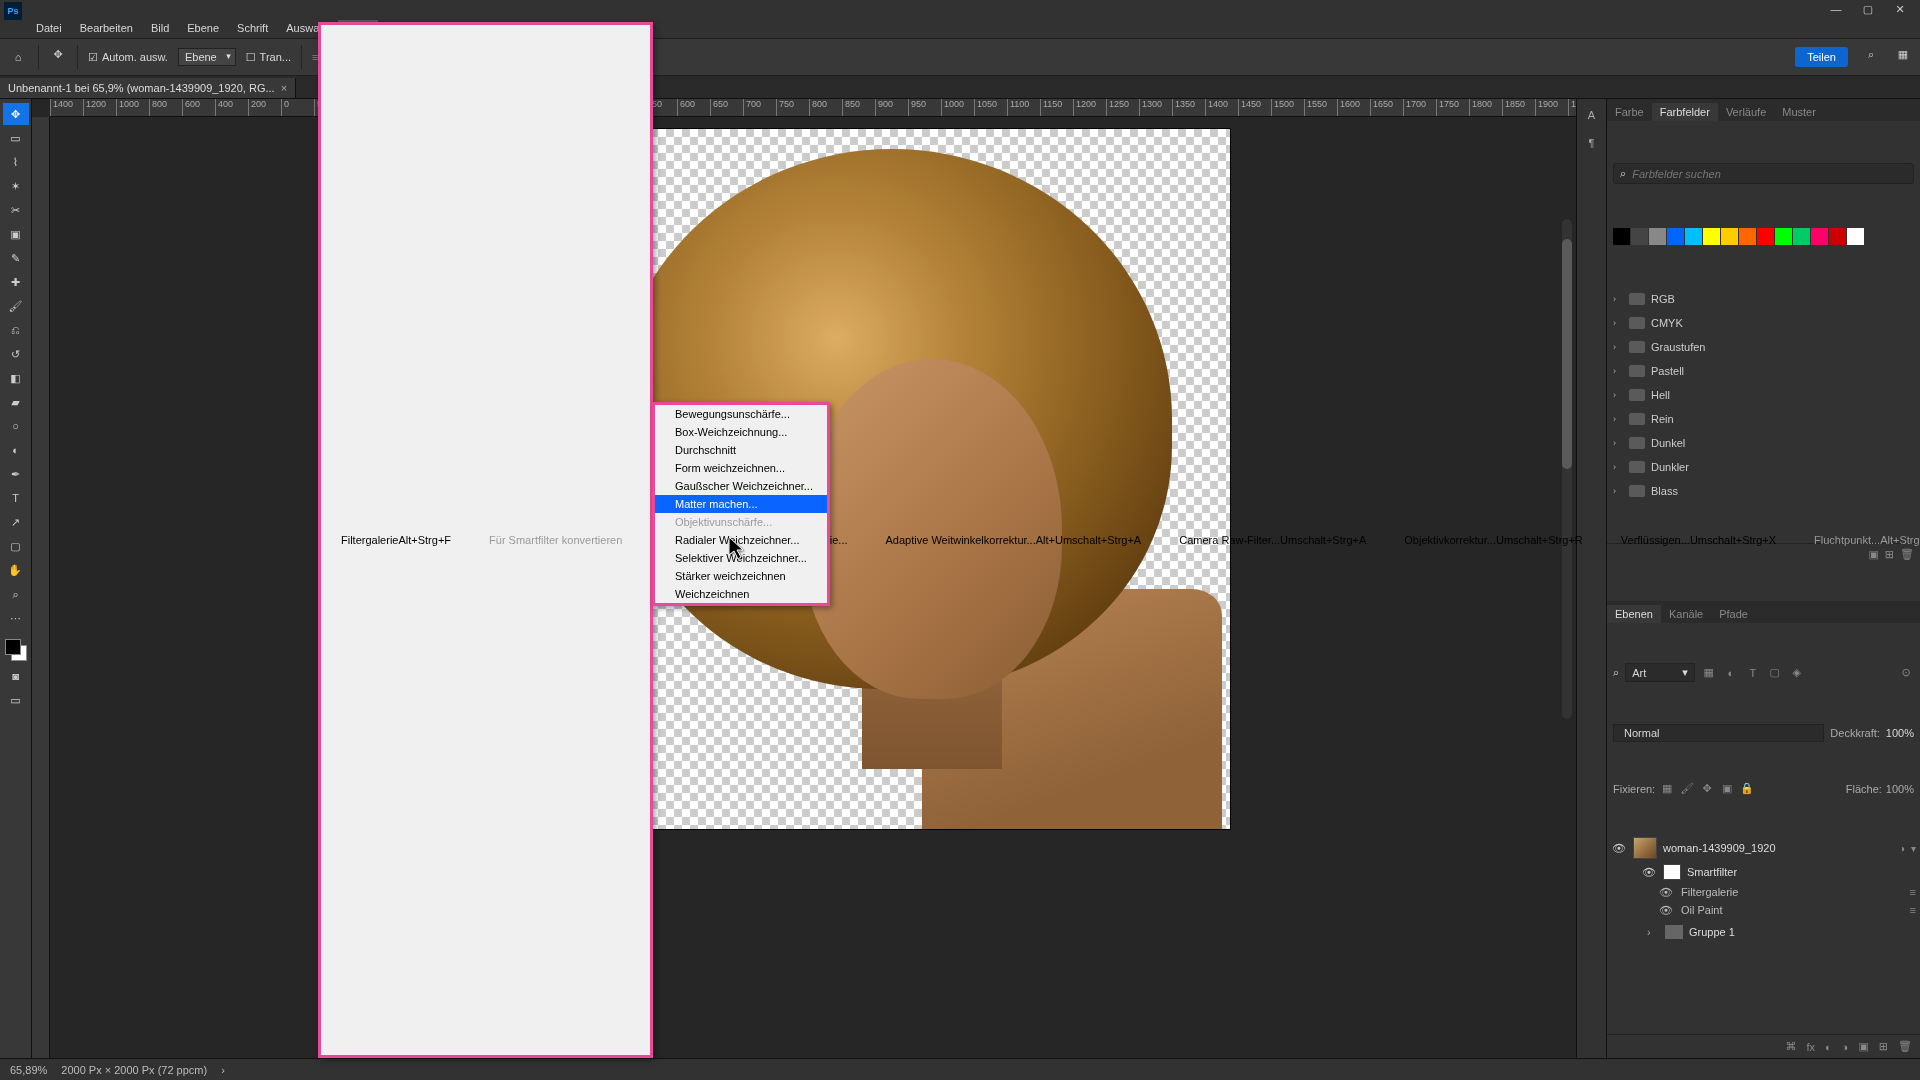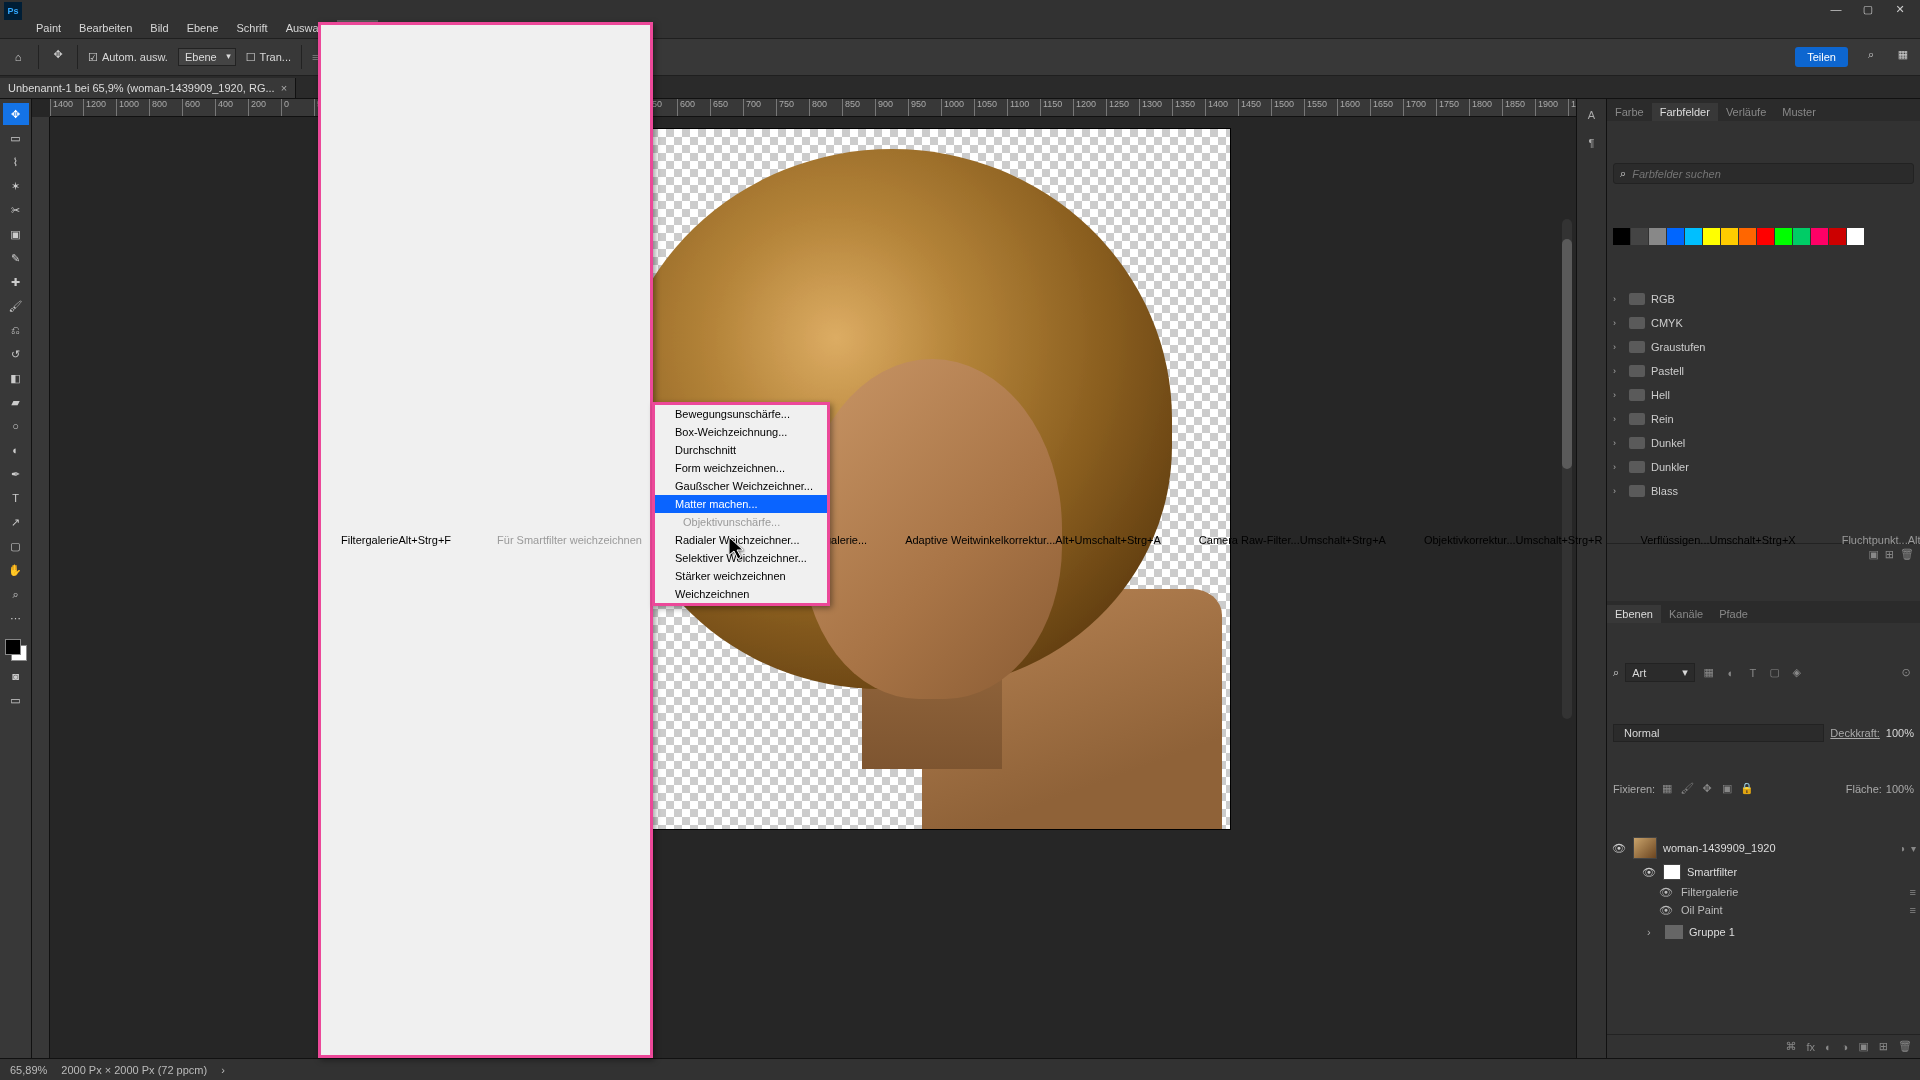--- a/index.html
+++ b/index.html
@@ -84,21 +84,21 @@
 .folder-row .chev{color:#aaa;font-size:9px;width:10px;}
 .folder-row .ficon{width:16px;height:12px;background:#5a5a5a;border-radius:2px;}
 .panel-footer{height:22px;border-top:1px solid #222;display:flex;justify-content:flex-end;gap:6px;align-items:center;padding:0 6px;}
 .panel-footer .ic{color:#888;}
 
 .layers-header{display:flex;gap:6px;padding:4px 6px;align-items:center;}
 .layers-header .kind{background:#2b2b2b;border:1px solid #222;padding:2px 6px;display:flex;align-items:center;gap:6px;}
 .layers-header .filter-ic{color:#888;width:16px;text-align:center;}
 .blend-row{display:flex;gap:6px;padding:2px 6px;align-items:center;}
 .blend-row .sel{background:#2b2b2b;border:1px solid #222;padding:2px 10px;flex:1;}
-.blend-row label{color:#aaa;text-decoration:underline;}
+.blend-row label{color:#aaa;}
 .lock-row{display:flex;gap:4px;padding:2px 6px;align-items:center;color:#aaa;}
 .lock-row .ic{width:16px;text-align:center;color:#888;}
 .layer-tree{padding:2px 0;}
 .layer-row{display:flex;align-items:center;height:26px;gap:6px;padding:0 4px;}
 .layer-row .eye{width:16px;text-align:center;color:#ccc;}
 .layer-row .thumb{width:24px;height:22px;background:#777;border:1px solid #444;}
 .layer-row .name{flex:1;color:#ddd;}
 .layer-row.sub{padding-left:34px;height:22px;}
 .layer-row.sub .thumb{width:18px;height:16px;background:#fff;}
 .layer-row .fxic{color:#888;font-size:10px;}
@@ -106,41 +106,41 @@
 .layer-row .toggle{color:#888;margin-left:auto;}
 .layer-row.grp .thumb{background:#666;border:none;width:18px;height:14px;}
 .layers-panel-footer{height:24px;border-top:1px solid #222;display:flex;justify-content:flex-end;gap:10px;align-items:center;padding:0 8px;color:#888;}
 
 
 .statusbar { position:absolute;left:0;right:0;bottom:0;height:22px;background:#323232;border-top:1px solid #111;display:flex;align-items:center;gap:14px;padding:0 10px;color:#bbb;}
 
 
 .dropdown { position:absolute; background:#f0f0f0; color:#000; border:3px solid #ec4899; box-shadow:2px 2px 6px rgba(0,0,0,.4); z-index:1000;}
 .dropdown .ditem{display:flex;justify-content:space-between;align-items:center;padding:3px 18px 3px 20px;white-space:nowrap;position:relative;}
-.dropdown .ditem.disabled{color:#9a9a9a;margin-left:8px;}
+.dropdown .ditem.disabled{color:#9a9a9a;}
 .dropdown .ditem.highlight{background:#0a64ff;color:#fff;}
 .dropdown .dsep{height:1px;background:#c8c8c8;margin:3px 2px;}
 .dropdown.main{left:318px;top:22px;width:335px;}
 .dropdown.sub{left:652px;top:402px;width:178px;}
 
 .cursor{position:absolute;left:729px;top:537px;z-index:2000;pointer-events:none;}
 .cursor svg{filter:drop-shadow(1px 1px 1px rgba(0,0,0,.6));}
 </style>
 </head>
 <body>
 
 <div class="ps-icon">Ps</div>
 <div class="titlebar">
   <div class="win-btn">—</div>
   <div class="win-btn">▢</div>
   <div class="win-btn close">✕</div>
 </div>
 
 <div class="menubar" id="menubar">
-    <div class="menu-item">Paint</div>
+    <div class="menu-item">Datei</div>
     <div class="menu-item">Bearbeiten</div>
     <div class="menu-item">Bild</div>
     <div class="menu-item">Ebene</div>
     <div class="menu-item">Schrift</div>
     <div class="menu-item">Auswahl</div>
     <div class="menu-item active">Filter</div>
     <div class="menu-item">3D</div>
     <div class="menu-item">Ansicht</div>
     <div class="menu-item">Plug-ins</div>
     <div class="menu-item">Fenster</div>
@@ -449,21 +449,21 @@
   <span>2000 Px × 2000 Px (72 ppcm)</span>
   <span>›</span>
 </div>
 
 <div class="dropdown main" id="filterMenu">
     <div class="ditem">
       <span>Filtergalerie</span>
       <span>Alt+Strg+F</span>
     </div>
     <div class="ditem disabled">
-      <span>Für Smartfilter weichzeichnen</span>
+      <span>Für Smartfilter konvertieren</span>
     </div>
     <div class="dsep"></div>
     <div class="ditem">
       <span>Neural Filters...</span>
     </div>
     <div class="dsep"></div>
     <div class="ditem">
       <span>Filtergalerie...</span>
     </div>
     <div class="ditem">

